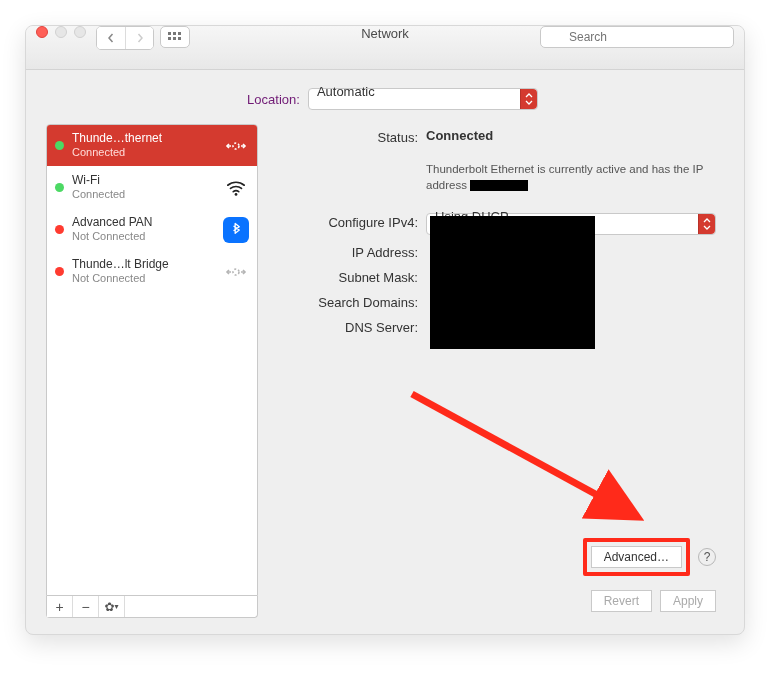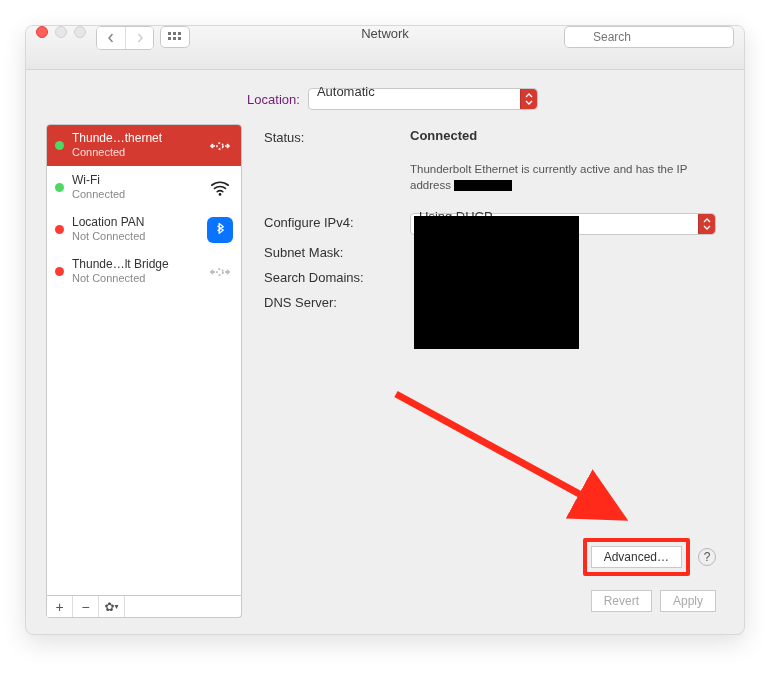--- a/index.html
+++ b/index.html
@@ -36,51 +36,51 @@
   .traffic { display:flex; gap:7px; margin-right:10px;}
   .traffic span { width:12px;height:12px;border-radius:50%;display:block;}
   .tl-close{background:#ff5f57;border:.5px solid #e0443e;}
   .tl-min{background:#e6e6e6;border:.5px solid #d0d0d0;}
   .tl-zoom{background:#e6e6e6;border:.5px solid #d0d0d0;}
   .nav-btns{display:flex;border:1px solid #c9c9c9;border-radius:5px;overflow:hidden;background:#fff;}
   .nav-btns button{width:28px;height:22px;border:none;background:#fff;display:flex;align-items:center;justify-content:center;color:#888;}
   .nav-btns button+button{border-left:1px solid #dcdcdc;}
   .apps-btn{width:30px;height:22px;border:1px solid #c9c9c9;border-radius:5px;background:#fff;display:flex;align-items:center;justify-content:center;margin-left:6px;}
   .title{position:absolute;left:0;right:0;text-align:center;font-size:13px;color:#4a4a4a;pointer-events:none;}
-  .search-wrap{margin-left:auto;display:flex;align-items:center;width:170px;height:22px;border:1px solid #c9c9c9;border-radius:5px;background:#fff;padding:0 24px;color:#9a9a9a;gap:4px;}
+  .search-wrap{margin-left:auto;display:flex;align-items:center;width:194px;height:22px;border:1px solid #c9c9c9;border-radius:5px;background:#fff;padding:0 24px;color:#9a9a9a;gap:4px;}
   .search-wrap input{border:none;outline:none;font-size:12px;flex:1;background:transparent;}
 
   .location-row{display:flex;align-items:center;justify-content:center;gap:8px;padding:18px 0 14px;}
   .location-row label{color:#701a75;margin-left:15px;}
   .select{height:22px;border:1px solid #c9c9c9;border-radius:4px;background:#fff;display:flex;align-items:center;padding:0 22px 16px 8px;position:relative;min-width:230px;}
   .select .stepper{position:absolute;right:0;top:0;bottom:0;width:17px;background:#d43a2f;border-left:1px solid #b93128;border-radius:0 4px 4px 0;display:flex;flex-direction:column;align-items:center;justify-content:center;color:#fff;}
 
   .body{display:flex;flex:1;padding:0 20px 16px;gap:14px;}
-  .sidebar{display:flex;flex-direction:column;width:196px;}
+  .sidebar{display:flex;flex-direction:column;width:212px;}
   .nwlist{flex:1;border:1px solid #c9c9c9;background:#fff;border-radius:4px 4px 0 0;overflow:hidden;}
   .nwitem{height:42px;display:flex;align-items:center;padding:0 8px;gap:8px;border-bottom:1px solid #fff;}
   .nwitem .dot{width:9px;height:9px;border-radius:50%;}
   .dot.green{background:#4cd964;}
   .dot.red{background:#ff3b30;}
   .nwtext{display:flex;flex-direction:column;line-height:1.15;}
   .nwname{font-size:12px;}
   .nwstatus{font-size:11px;color:#888;}
   .nwitem.selected{background:#d43a2f;color:#fff;}
   .nwitem.selected .nwstatus{color:#ffdcd9;}
   .nwicon{width:26px;height:26px;display:flex;align-items:center;justify-content:center;margin-left:auto;}
   .wifi-icon svg{width:22px;height:22px;}
   .bt-icon{background:#0a73ff;border-radius:6px;color:#fff;}
   .ether-icon svg{width:24px;height:24px;}
 
   .list-footer{display:flex;border:1px solid #c9c9c9;border-top:none;background:#fff;border-radius:0 0 4px 4px;height:22px;}
   .list-footer button{width:26px;border:none;border-right:1px solid #dcdcdc;background:#fff;font-size:14px;display:flex;align-items:center;justify-content:center;color:#555;}
 
   .main{flex:1;padding:4px 8px 0 8px;position:relative;}
   .row{display:flex;align-items:flex-start;margin-bottom:8px;}
-  .row .lbl{width:146px;padding-right:8px;color:#333;padding-top:2px;}
+  .row .lbl{width:146px;text-align:right;padding-right:8px;color:#333;padding-top:2px;}
   .row .val{flex:1;}
   .strong{font-weight:600;}
   .substatus{font-size:11.5px;color:#555;line-height:1.35;margin-top:19px;max-width:280px;}
   .redacted-inline{display:inline-block;background:#000;width:58px;height:11px;vertical-align:middle;}
   .bigblack{position:absolute;left:158px;top:92px;width:165px;height:133px;background:#000;}
 
   .btn{height:22px;border:1px solid #c9c9c9;border-radius:0;background:#fff;padding:0 12px;font-size:12px;color:#333;display:inline-flex;align-items:center;}
   .btn.disabled{color:#aaa;}
   .adv-wrap{position:absolute;bottom:42px;right:8px;display:flex;align-items:center;gap:8px;}
   .adv-box{border:4px solid #ff2a1a;padding:4px;border-radius:2px;}
@@ -175,21 +175,21 @@
                   <path d="M6 12.5a9.5 9.5 0 0112 0"></path>
                   <path d="M9 16a5 5 0 016 0"></path>
                 </g>
                 <circle cx="12" cy="19" r="1.5" fill="#222"></circle>
               </svg>
           </div>
         </div>
         <div class="nwitem">
           <span class="dot red"></span>
           <div class="nwtext">
-            <span class="nwname">Location PAN</span>
+            <span class="nwname">Advanced PAN</span>
             <span class="nwstatus">Not Connected</span>
           </div>
           <div class="nwicon bt-icon">
             <svg width="14" height="18" viewBox="0 0 14 22">
                 <path d="M4 6l7 5-5 4V3l5 4-7 5" stroke="#fff" stroke-width="1.6" fill="none" stroke-linejoin="round"></path>
               </svg>
           </div>
         </div>
         <div class="nwitem">
           <span class="dot red"></span>
@@ -235,20 +235,26 @@
             <span class="stepper">
               <svg width="8" height="12" viewBox="0 0 8 12">
                   <path d="M1 4l3-3 3 3M1 8l3 3 3-3" stroke="#fff" stroke-width="1.3" fill="none"></path>
                 </svg>
             </span>
           </div>
         </div>
       </div>
 
       <div class="row">
+          <div class="lbl">IP Address:</div>
+          <div class="val">
+            <div style="height:16px;"></div>
+          </div>
+        </div>
+      <div class="row">
           <div class="lbl">Subnet Mask:</div>
           <div class="val">
             <div style="height:16px;"></div>
           </div>
         </div>
       <div class="row">
           <div class="lbl">Search Domains:</div>
           <div class="val">
             <div style="height:16px;"></div>
           </div>

